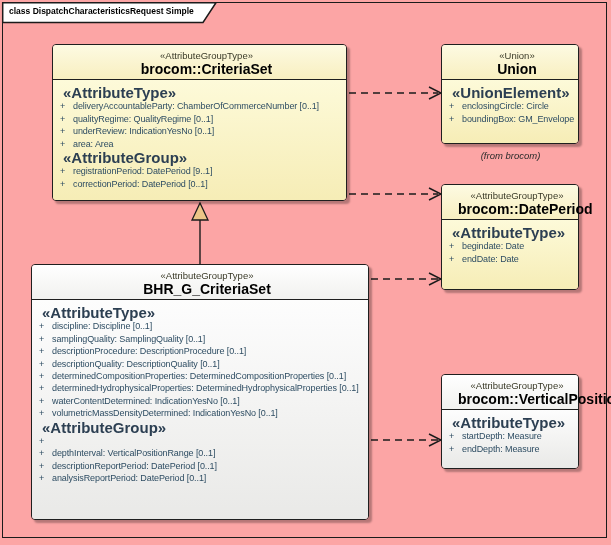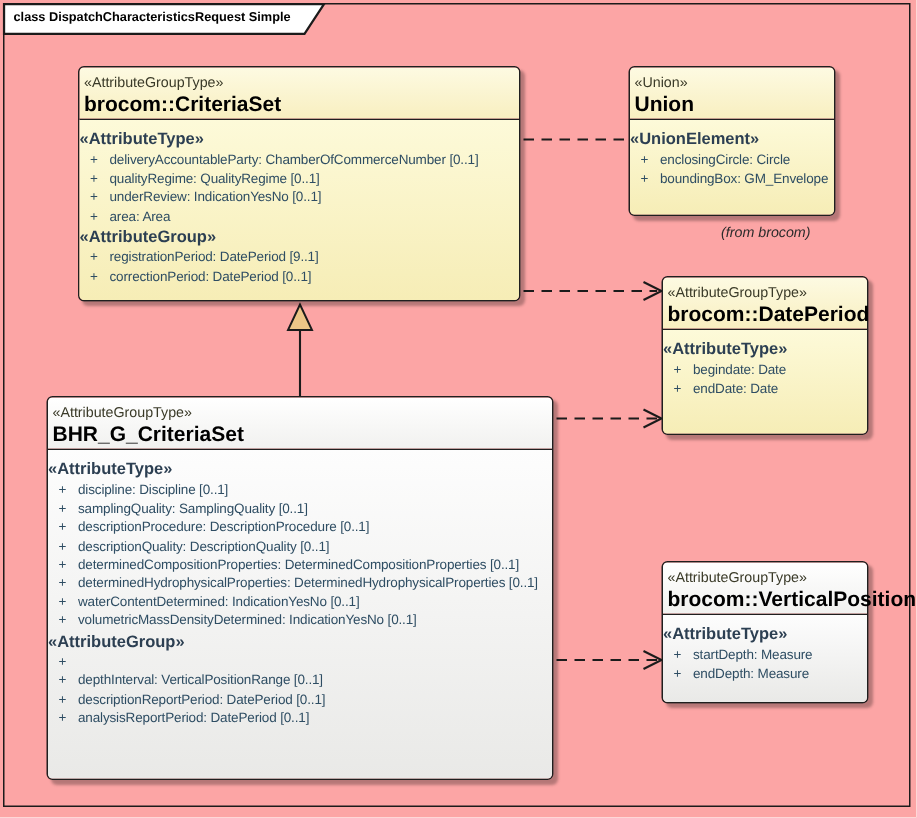--- a/index.html
+++ b/index.html
@@ -18,29 +18,29 @@
   
   .uml-class{
     position:absolute;border:1.4px solid #1f1f1f;border-radius:4px;
     box-shadow:3px 3px 2px rgba(0,0,0,0.28);z-index:2;display:flex;flex-direction:column;
   }
   .uml-class.yellow .uml-header{background:linear-gradient(180deg,#fdfae2,#f8efc0);}
   .uml-class.yellow .uml-body{background:linear-gradient(180deg,#fdfad9,#f6edb6);}
   .uml-class.white .uml-header{background:linear-gradient(180deg,#ffffff,#f1f1ef);}
   .uml-class.white .uml-body{background:linear-gradient(180deg,#fdfdfd,#e9e9e7);}
   .uml-header{
-    border-bottom:1.3px solid #1f1f1f;text-align:left;
-    padding:4px 2px 3px 3px;border-radius:3px 3px 0 0;
+    border-bottom:1.3px solid #1f1f1f;text-align:center;
+    padding:4px 2px 3px 16px;border-radius:3px 3px 0 0;
   }
   .uml-stereotype{font-size:9.5px;color:#3a3a28;line-height:13px;}
   .uml-name{font-size:14px;font-weight:bold;color:#000;line-height:14px;}
   .uml-body{flex:1;padding:5px 4px 3px 0;border-radius:0 0 3px 3px;overflow:hidden;}
   .row{line-height:12.4px;white-space:nowrap;}
   .row.stereo{
-    font-size:11px;font-weight:bold;color:#2c3f52;margin:2px 0 1px 0;
+    font-size:15px;font-weight:bold;color:#2c3f52;padding-left:10px;margin:2px 0 1px 0;
   }
   .row.attr{font-size:9px;color:#2e4d63;display:flex;}
   .row.attr .plus{width:13px;padding-left:7px;flex:none;}
   .row.attr .txt{letter-spacing:-0.1px;}
   #note-from-brocom{
     position:absolute;left:441px;top:150px;width:139px;text-align:center;
     font-size:9.5px;font-style:italic;color:#2b2b2b;z-index:2;
   }
 </style>
 </head>
@@ -110,21 +110,21 @@
           <span class="plus">+</span>
           <span class="txt">registrationPeriod: DatePeriod [9..1]</span>
         </div>
         <div class="row attr">
           <span class="plus">+</span>
           <span class="txt">correctionPeriod: DatePeriod [0..1]</span>
         </div>
       </div>
   </div>
 
-  <div class="uml-class yellow" style="left:419px;top:44px;width:136px;height:98px;">
+  <div class="uml-class yellow" style="left:441px;top:44px;width:136px;height:98px;">
     <div class="uml-header">
       <div class="uml-stereotype">«Union»</div>
       <div class="uml-name">Union</div>
     </div>
     <div class="uml-body">
         <div class="row stereo">«UnionElement»</div>
         <div class="row attr">
           <span class="plus">+</span>
           <span class="txt">enclosingCircle: Circle</span>
         </div>

